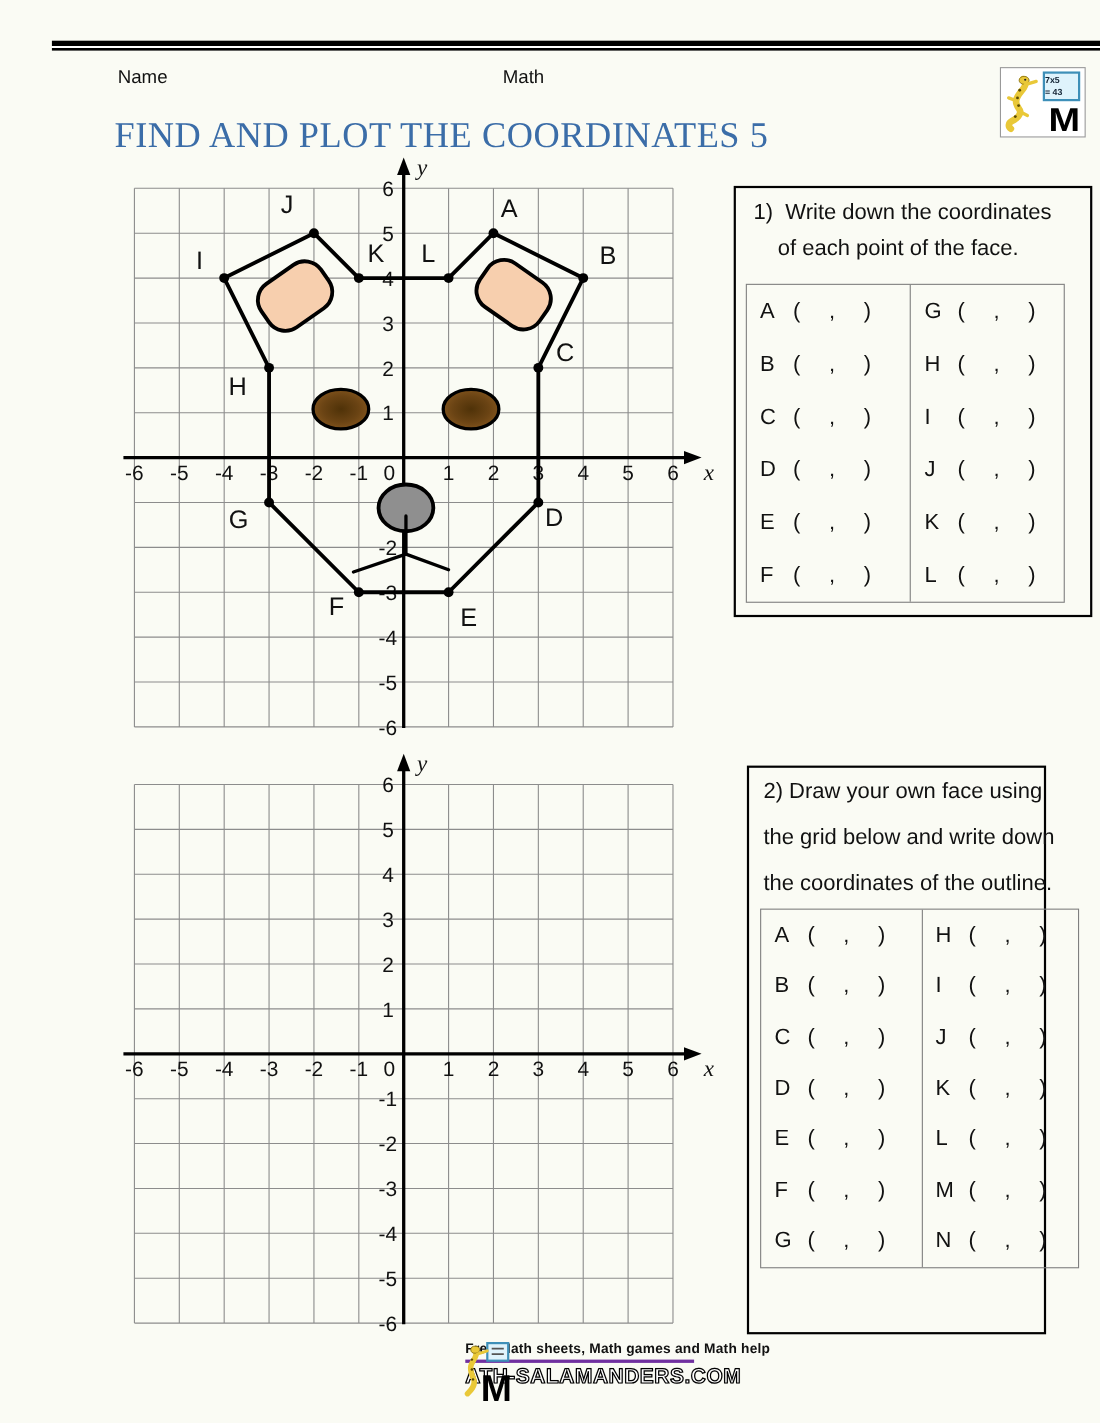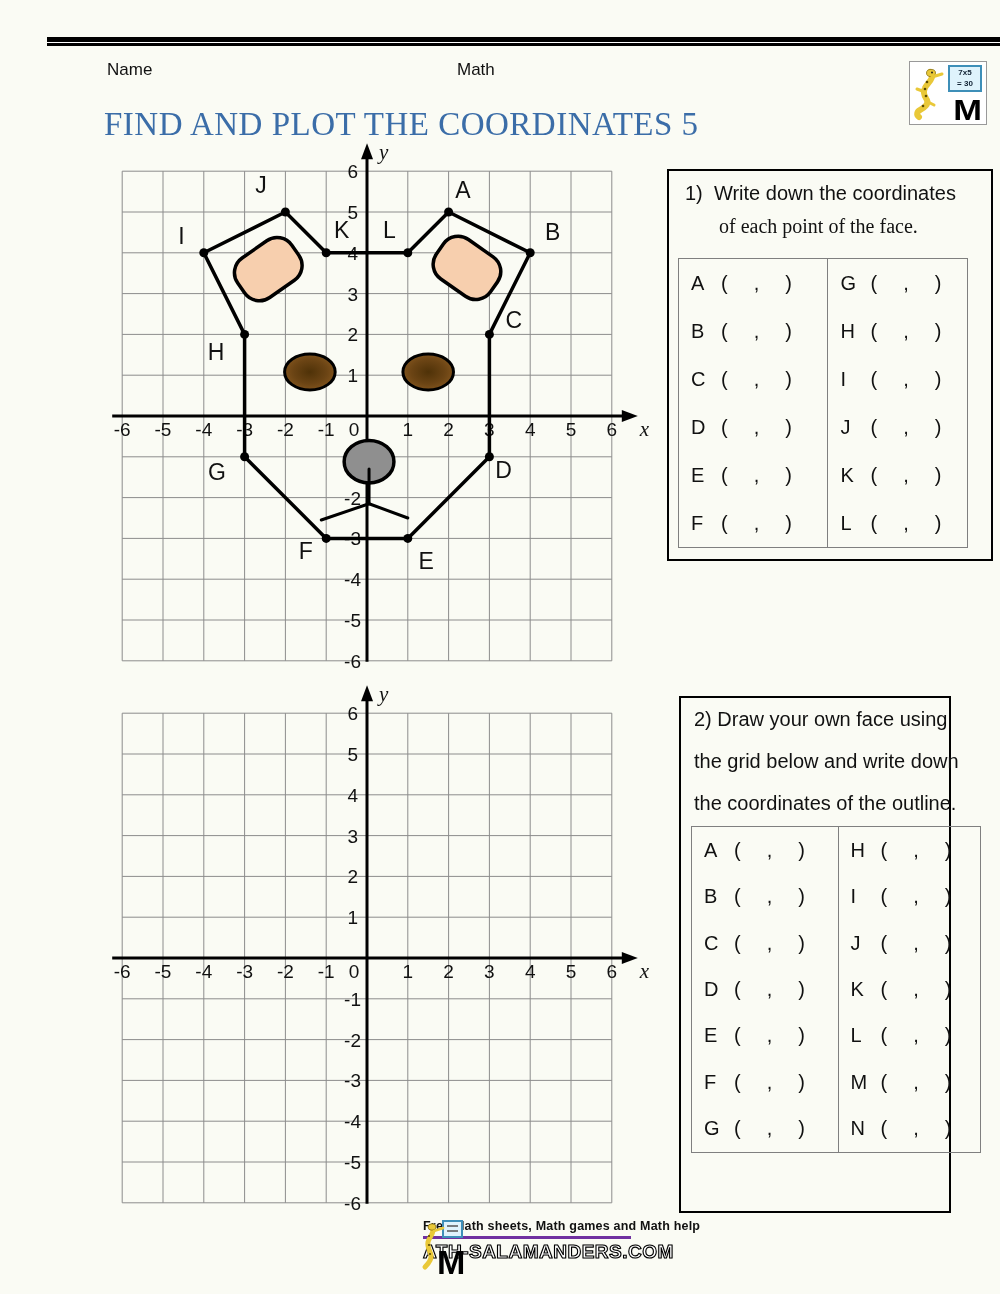--- a/index.html
+++ b/index.html
@@ -13,32 +13,32 @@
   #name-label{left:60px;} #date-label{left:410px;}
 
   .title{position:absolute;left:57px;top:106px;font-family:"Liberation Serif",serif;
     font-size:33px;color:#3b6da8;letter-spacing:0.5px;font-weight:500;white-space:nowrap;}
 
   
   .logobox{position:absolute;left:862px;top:61px;width:78px;height:64px;background:#fff;
     border:1.5px solid #999;box-sizing:border-box;}
   .logobox .card{position:absolute;right:4px;top:3px;width:34px;height:27px;background:#dff3fc;
     border:2px solid #3e8fb8;box-sizing:border-box;font-size:8px;font-weight:bold;color:#123;
-    line-height:11px;text-align:center;}
+    line-height:11px;}
   .logobox .bigM{position:absolute;right:6px;bottom:0px;font-size:30px;font-weight:900;color:#000;
     line-height:28px;font-family:"Liberation Sans",sans-serif;transform:scaleX(1.15);}
 
   svg{position:absolute;overflow:visible;}
 
   
   .panel{position:absolute;border:2px solid #000;background:transparent;box-sizing:border-box;}
   #panel1{left:620px;top:169px;width:326px;height:392px;}
   #panel2{left:632px;top:696px;width:272px;height:517px;padding-left:28px;}
   .instr{position:absolute;font-size:20px;color:#111;white-space:nowrap;}
-  #p1-line1{left:16px;top:11px;} #p1-line2{left:50px;top:44px;font-family:Liberation Serif, serif;}
+  #p1-line1{left:16px;top:11px;} #p1-line2{left:38px;top:44px;}
   #p2-line1{left:13px;top:10px;} #p2-line2{left:13px;top:52px;} #p2-line3{left:13px;top:94px;}
 
   .ctable{position:absolute;border:1px solid #7f7f7f;box-sizing:border-box;display:flex;}
   #table1{left:9px;top:87px;width:290px;height:290px;}
   #table2{left:10px;top:128px;width:290px;height:327px;}
   .ccol{height:100%;display:flex;flex-direction:column;box-sizing:border-box;}
   .ccol.left{border-right:1px solid #7f7f7f;}
   #table1 .ccol.left{width:150px;} #table1 .ccol.right{width:139px;}
   #table2 .ccol.left{width:147px;} #table2 .ccol.right{width:142px;}
   .crow{flex:1;display:flex;align-items:center;padding-left:12px;font-size:20px;color:#111;}
@@ -75,21 +75,21 @@
       <line x1="13" y1="24" x2="5" y2="21" stroke="#e9c838" stroke-width="3" stroke-linecap="round"></line>
       <line x1="14" y1="33" x2="22" y2="37" stroke="#e9c838" stroke-width="3" stroke-linecap="round"></line>
       <circle cx="15" cy="14" r="1.3" fill="#5a4a00"></circle>
       <circle cx="13" cy="21" r="1.3" fill="#5a4a00"></circle>
       <circle cx="14" cy="28" r="1.3" fill="#5a4a00"></circle>
       <circle cx="11" cy="38" r="1.3" fill="#5a4a00"></circle>
       <circle cx="20" cy="4.5" r="1" fill="#222"></circle>
     </svg>
     <div class="card">
       <div>7x5</div>
-      <div>= 30</div>
+      <div>= 43</div>
     </div>
     <div class="bigM">M</div>
   </div>
 
   <svg id="grid1" width="580" height="540" style="left:30px;top:140px;">
     <defs>
       <radialGradient id="eyeG" cx="50%" cy="50%" r="60%">
         <stop offset="0%" stop-color="#4f3208"></stop>
         <stop offset="55%" stop-color="#6b4414"></stop>
         <stop offset="100%" stop-color="#8a5a20"></stop>

